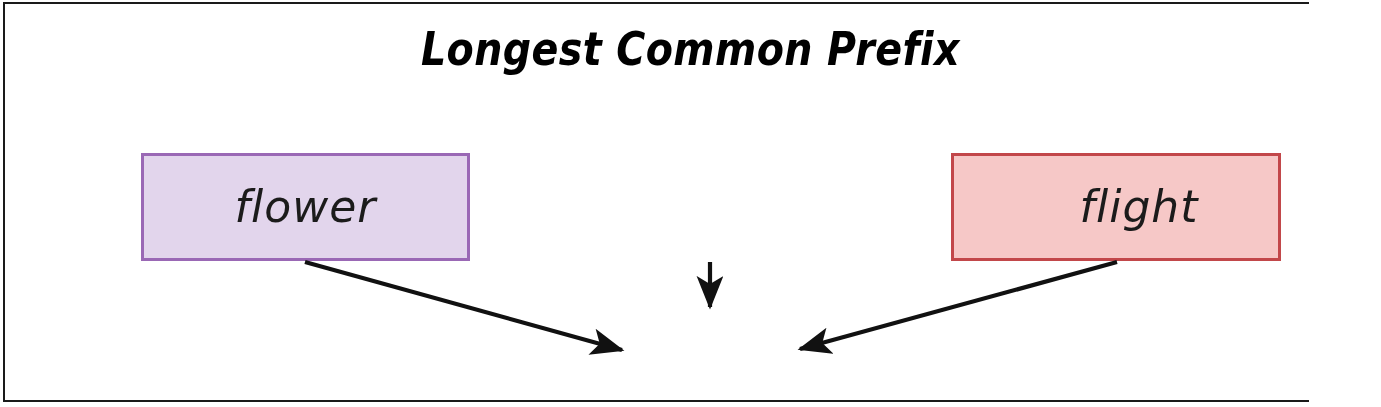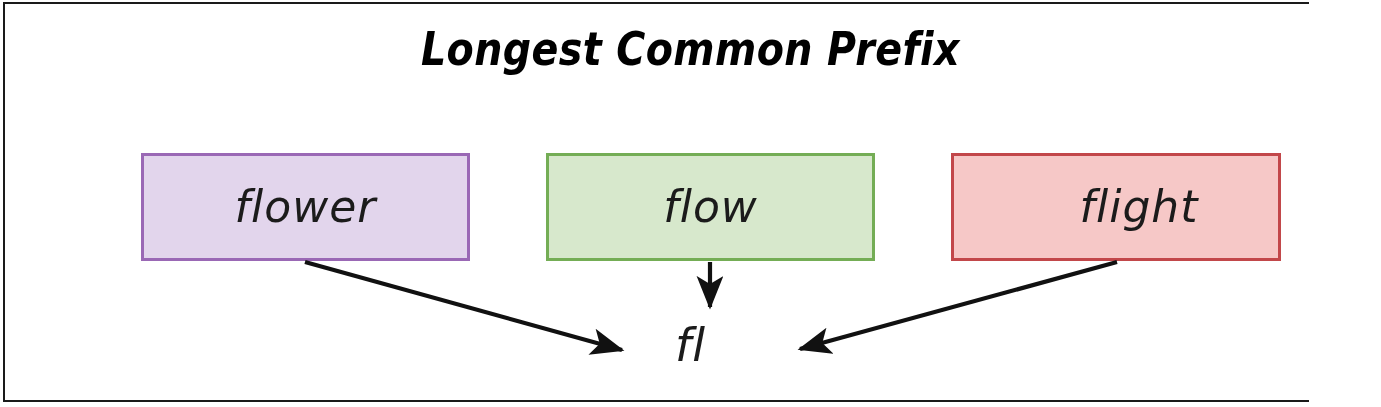--- a/index.html
+++ b/index.html
@@ -109,36 +109,32 @@
 
 <div id="canvas">
   <div id="frame"></div>
 
   <div id="title">Longest Common Prefix</div>
 
   <div class="word-box" id="box-flower">
     <span class="word-label">flower</span>
   </div>
 
-  <div class="word-box" id="box-flow">
-    <span class="word-label">flow</span>
-  </div>
 
   <div class="word-box" id="box-flight">
     <span class="word-label">flight</span>
   </div>
 
   <svg id="arrows" viewBox="0 0 1381 407">
     <defs>
       <marker id="ah" markerWidth="9" markerHeight="9" refX="7.4" refY="3.2" orient="auto" markerUnits="strokeWidth">
         <path d="M0,0 L8,3.2 L0,6.4 L1.9,3.2 Z" fill="#111111"></path>
       </marker>
     </defs>
 
     <line x1="305" y1="262" x2="622" y2="350" stroke="#111111" stroke-width="4.2" marker-end="url(#ah)"></line>
 
     <line x1="710" y1="262" x2="710" y2="307" stroke="#111111" stroke-width="4.2" marker-end="url(#ah)"></line>
 
     <line x1="1117" y1="262" x2="800" y2="349" stroke="#111111" stroke-width="4.2" marker-end="url(#ah)"></line>
   </svg>
 
-  <div id="result-text">fl</div>
 </div>
 
 </body></html>

